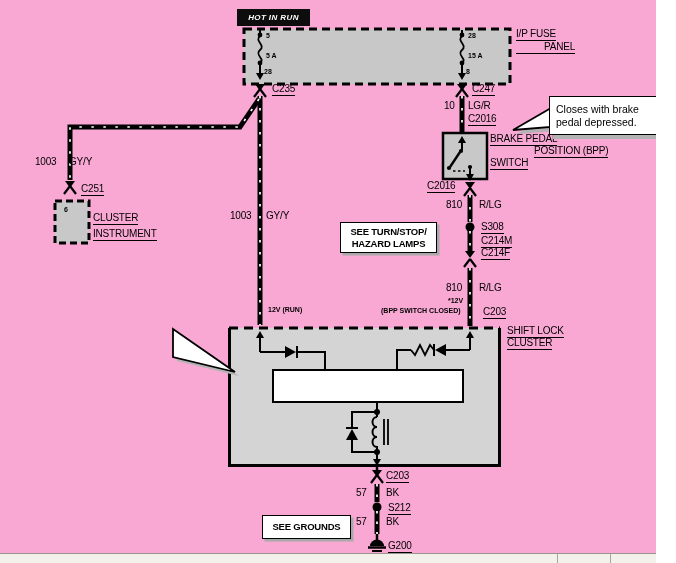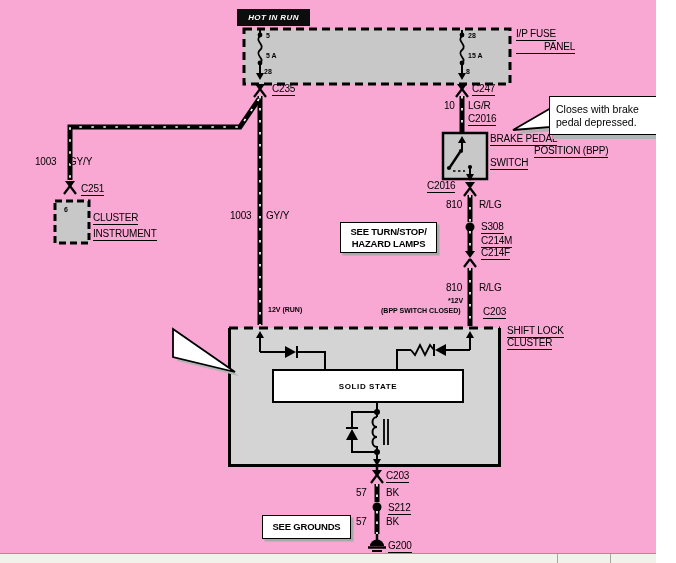--- a/index.html
+++ b/index.html
@@ -249,21 +249,20 @@
   <span class="lbl u" style="left:93px; top:213px;">CLUSTER</span>
   <span class="pin" style="left:64px; top:206px;">6</span>
 
   <span class="lbl" style="left:230px; top:211px;">1003</span>
   <span class="lbl" style="left:266px; top:211px;">GY/Y</span>
   <span class="note" style="left:268px; top:306px;">12V (RUN)</span>
 
 
   <span class="lbl u" style="left:507px; top:326px;">SHIFT LOCK</span>
   <span class="lbl u" style="left:507px; top:338px;">CLUSTER</span>
-  <span class="ss-label">SOLID STATE</span>
 
   <span class="lbl u" style="left:386px; top:471px;">C203</span>
   <span class="lbl" style="left:356px; top:488px;">57</span>
   <span class="lbl" style="left:386px; top:488px;">BK</span>
   <span class="lbl u" style="left:388px; top:503px;">S212</span>
   <span class="lbl" style="left:356px; top:517px;">57</span>
   <span class="lbl" style="left:386px; top:517px;">BK</span>
   <span class="lbl u" style="left:388px; top:541px;">G200</span>
 
   <div class="seebox" style="left:262px; top:515px; width:87px; height:22px;">

